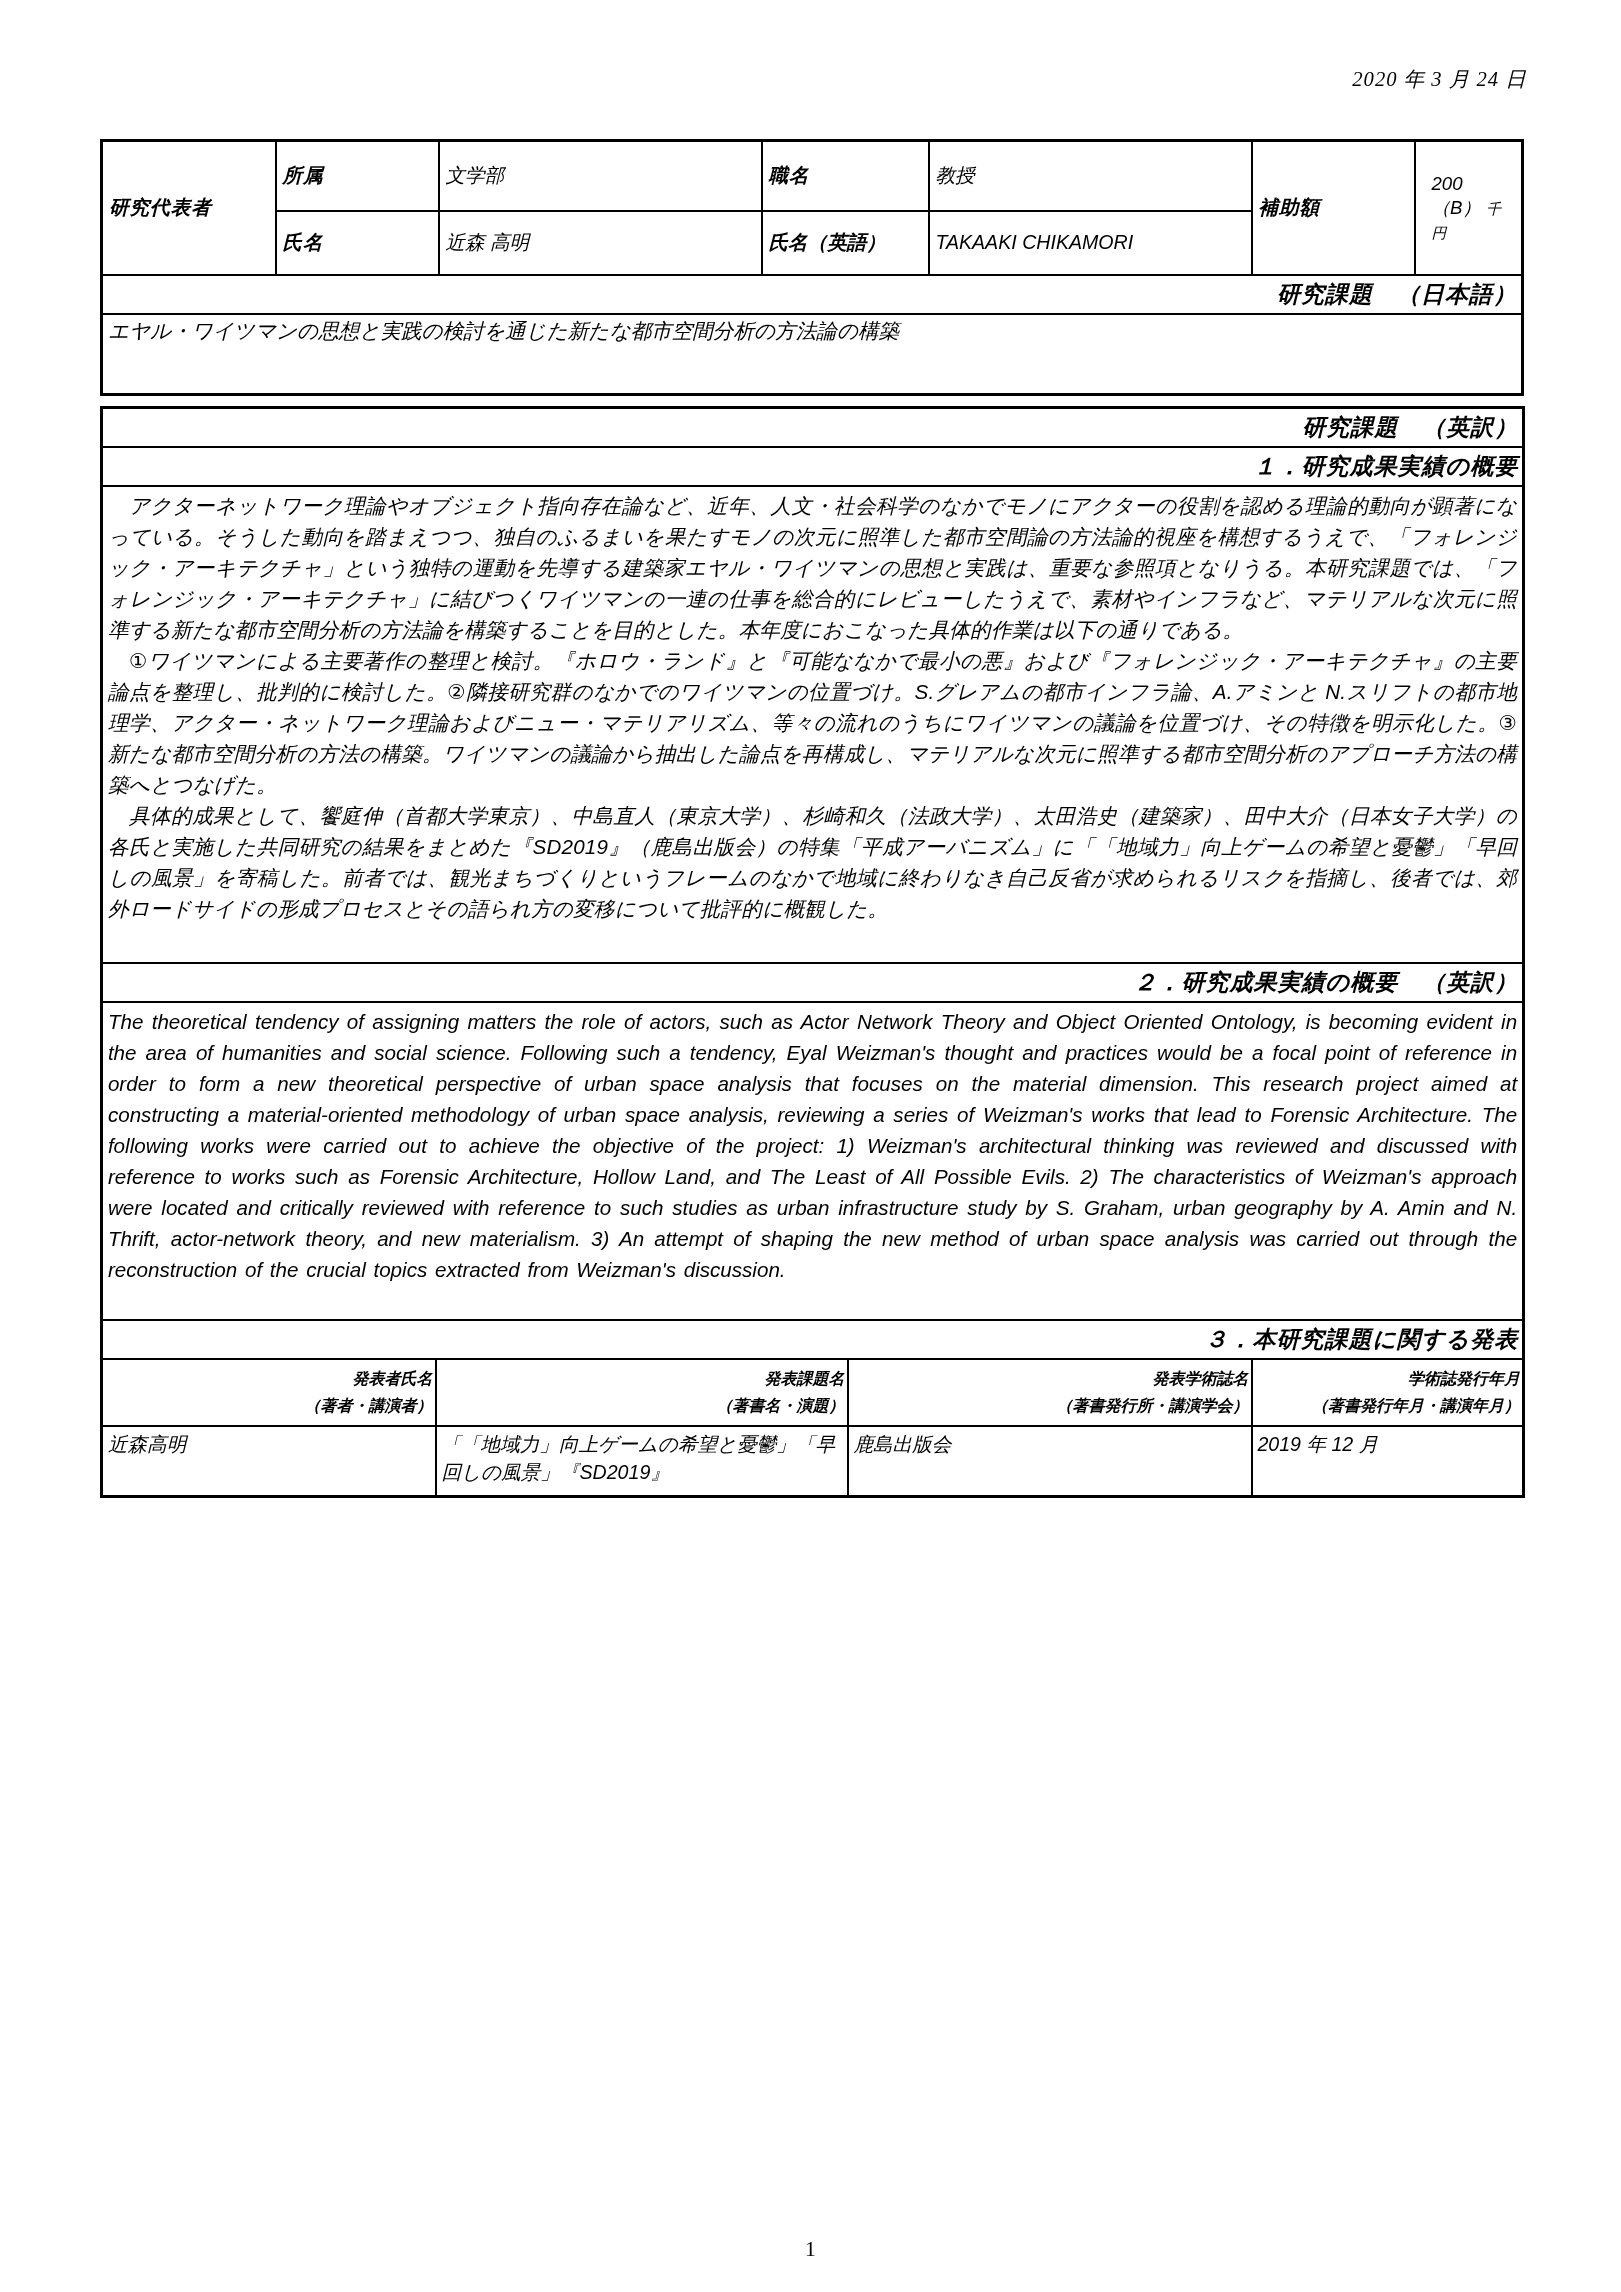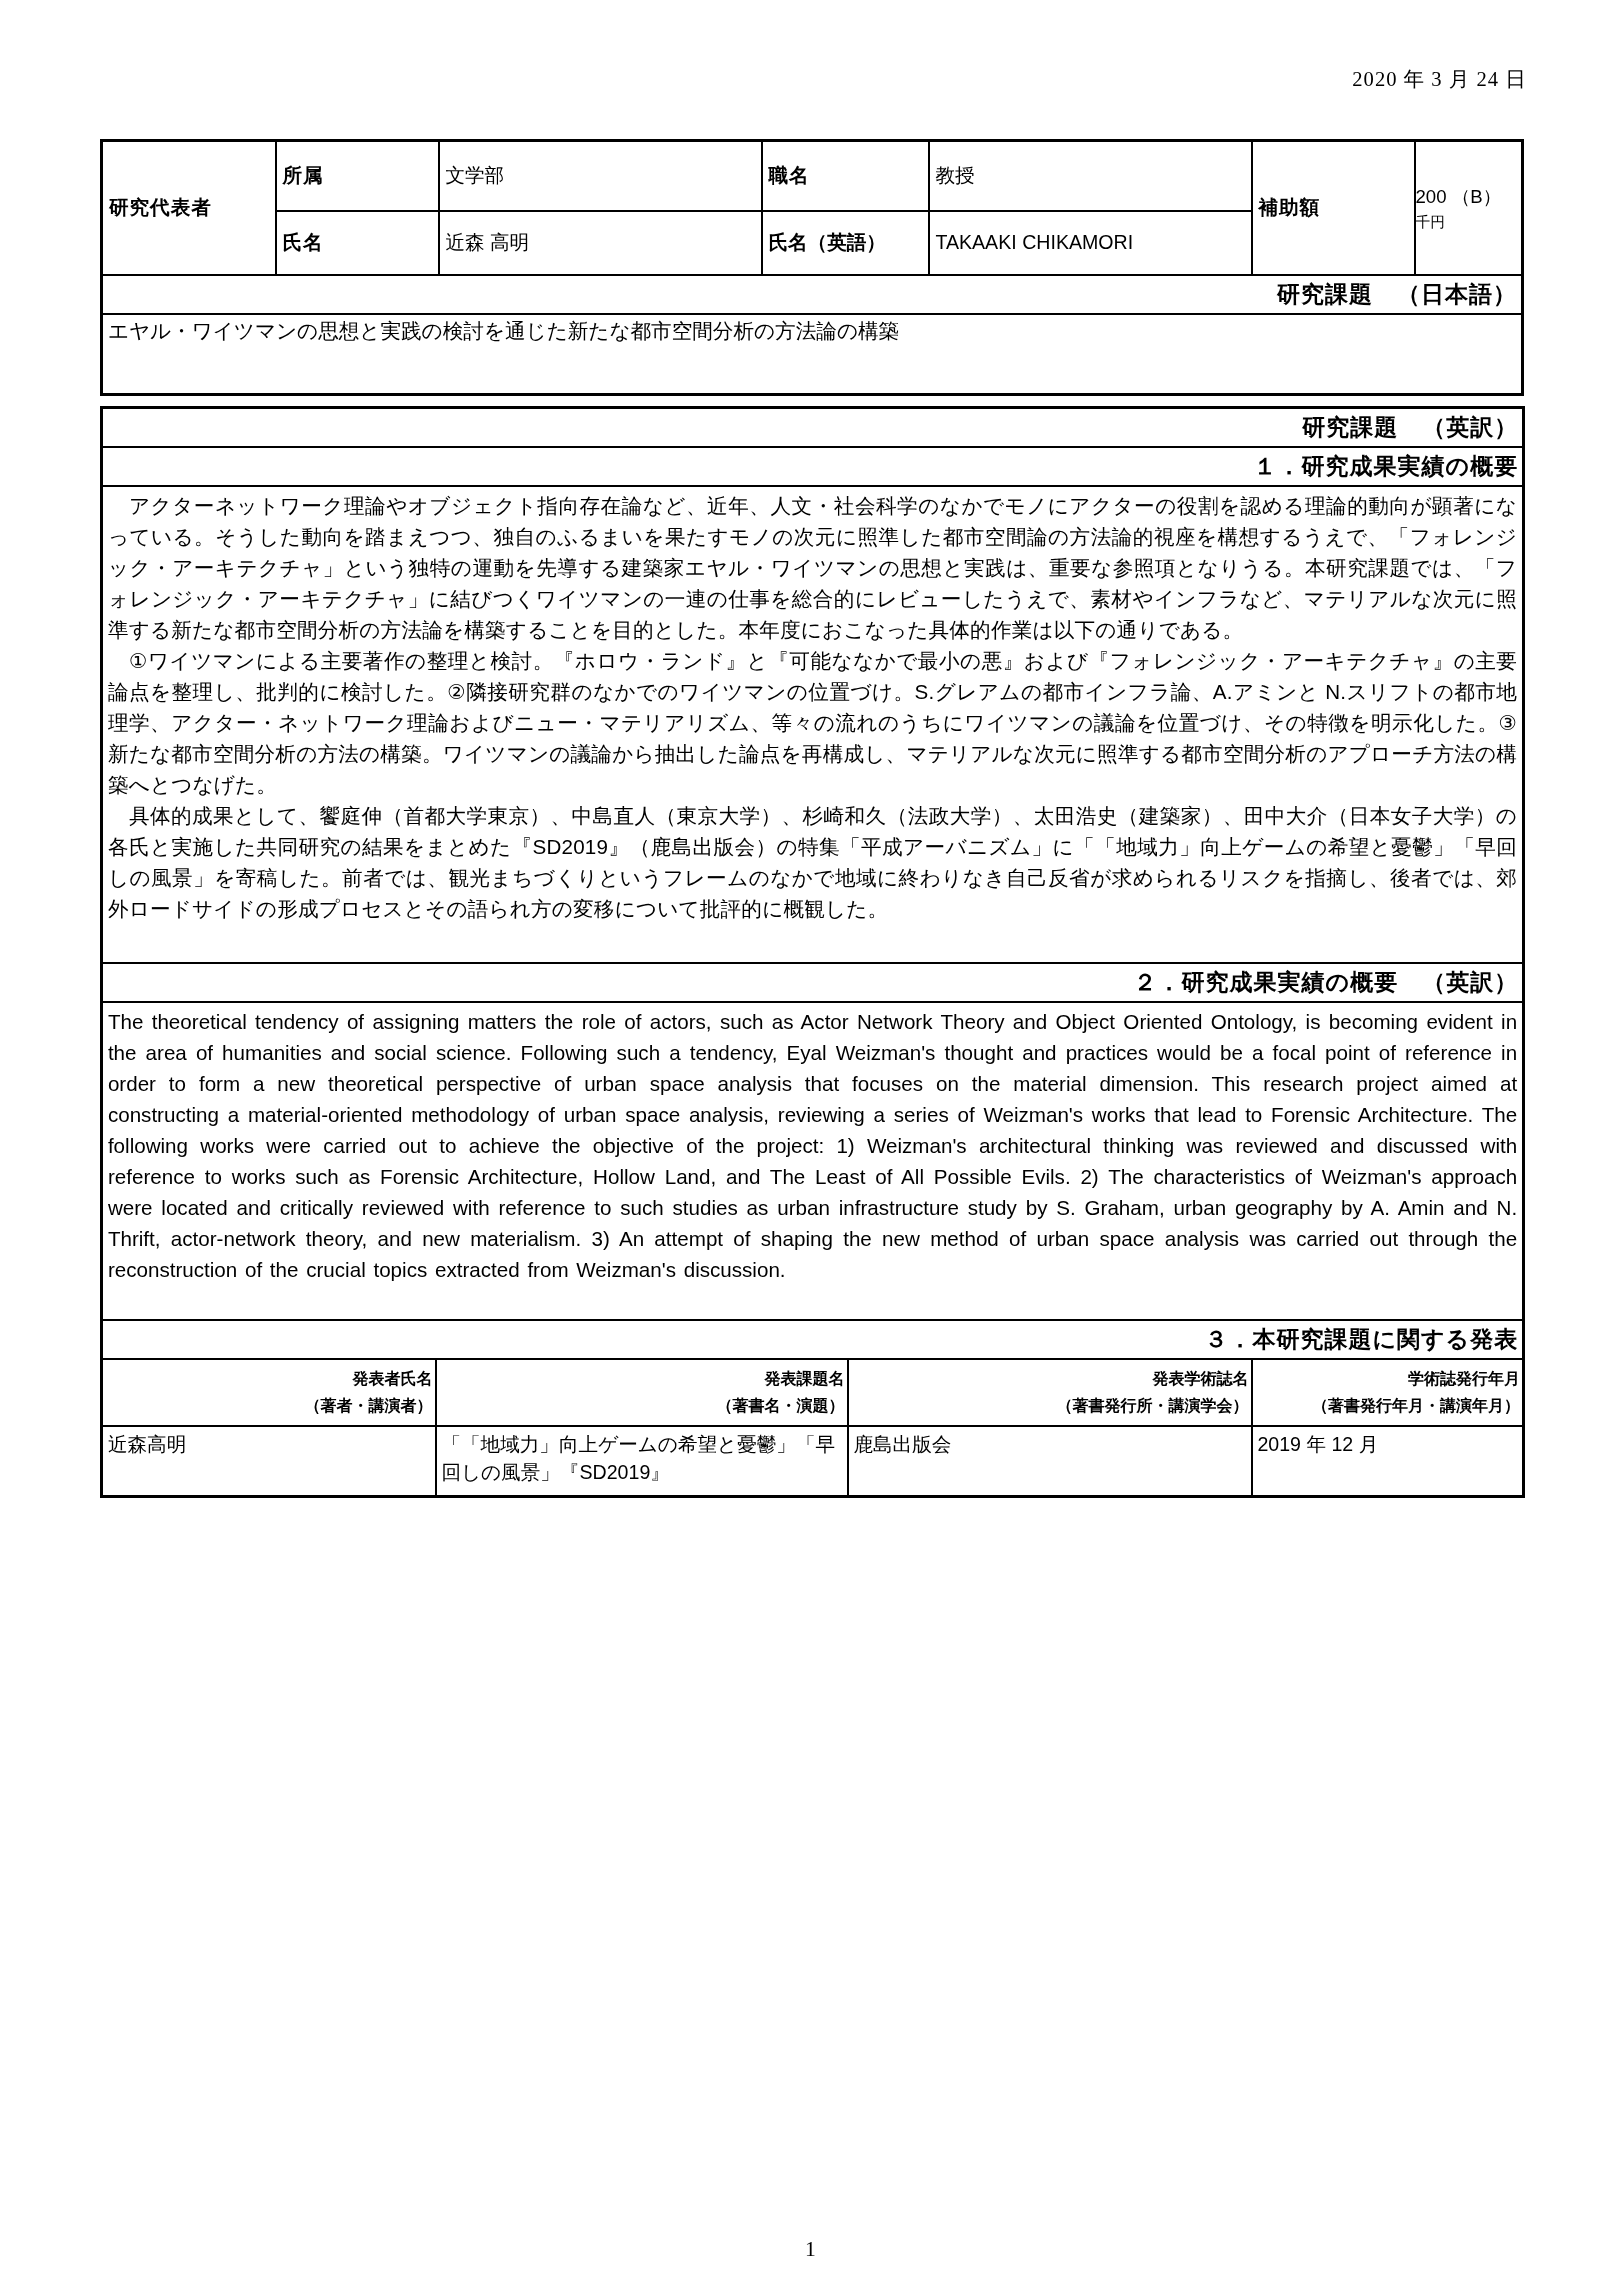--- a/index.html
+++ b/index.html
@@ -2,21 +2,21 @@
 <html><head>
 <meta charset="utf-8">
 <style>
   html,body{margin:0;padding:0;background:#fff;}
   body{
     width:1621px;height:2293px;
     font-family:"Liberation Sans","DejaVu Sans",sans-serif;
     color:#000;position:relative;
     -webkit-font-smoothing:antialiased;
   }
-  .page{position:relative;padding:57px 100px 0 100px;}
+  .page{position:relative;padding:57px 100px 0 100px;font-style:italic;}
 
   
   .doc-header{position:relative;height:82px;}
   .doc-date{
     position:absolute;top:7.8px;right:-5.9px;
     font-family:"Liberation Serif","DejaVu Serif",serif;
     font-size:20.6px;letter-spacing:1px;
   }
   .doc-title{
     position:absolute;left:61px;top:21.6px;white-space:nowrap;
@@ -36,21 +36,21 @@
   .sec-head{
     text-align:right;font-weight:bold;font-size:23px;height:33px;
     letter-spacing:1px;padding:2px 3.9px;
   }
   .content-cell{vertical-align:top;text-align:left;padding:2.9px 4.9px;}
   .jp-body{font-size:20.6px;line-height:31px;text-align:justify;letter-spacing:0.2px;}
   .en-body{font-size:20.6px;line-height:31px;text-align:justify;word-spacing:2px;}
   .title-cell{height:73px;font-size:20.6px;}
   .mt-gap{margin-top:9.8px;}
   .unit-small{font-size:14.7px;}
-  .subsidy-val{font-size:18.6px;padding-left:0;}
+  .subsidy-val{font-size:18.6px;padding-left:16px;}
   .colhead{ text-align:right;font-weight:bold;font-size:16px;line-height:27.4px;
     height:61px;vertical-align:middle;padding:2px;}
   .datacell{vertical-align:top;font-size:19.6px;line-height:28px;height:63px;}
 
   
   .page-num{
     position:absolute;bottom:31px;left:0;width:100%;text-align:center;
     font-family:"Liberation Serif","DejaVu Serif",serif;font-size:21.6px;
   }
 </style>

